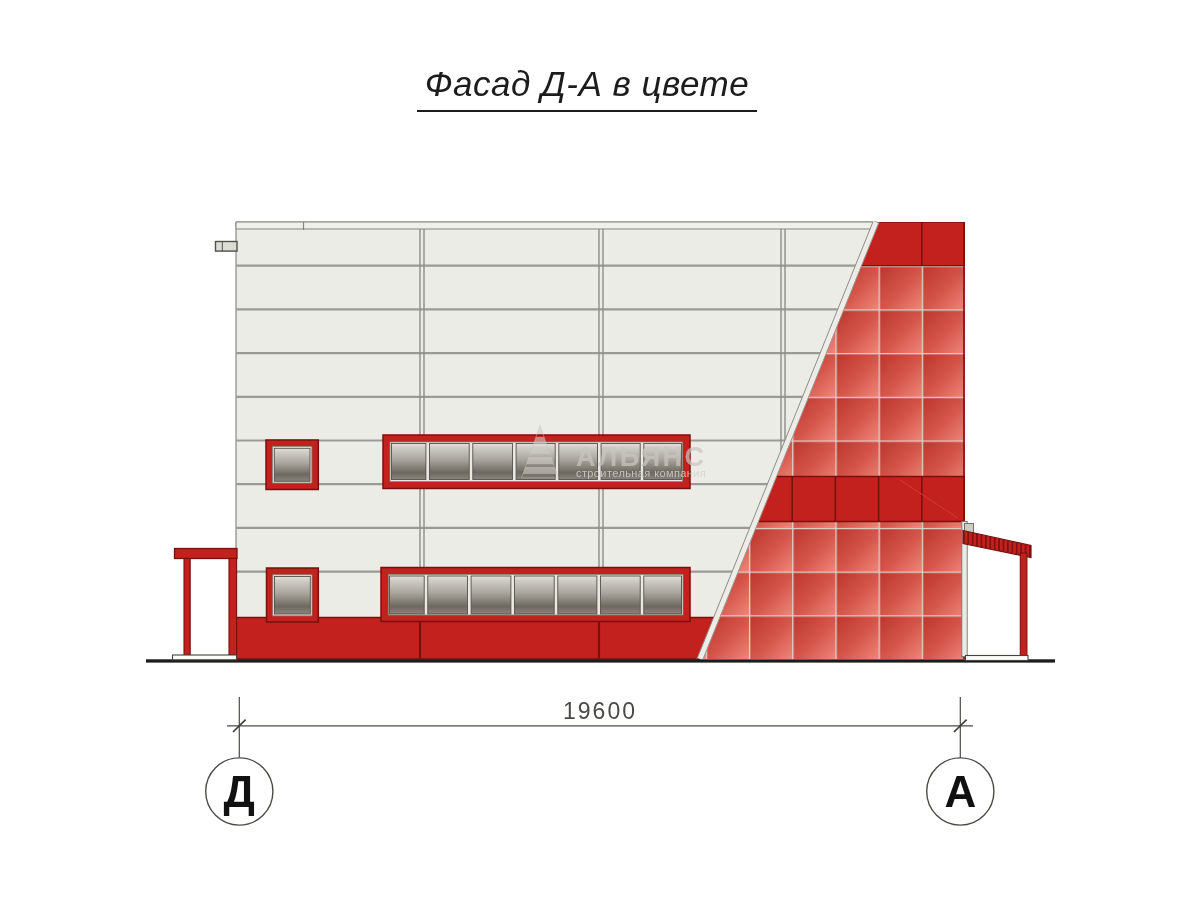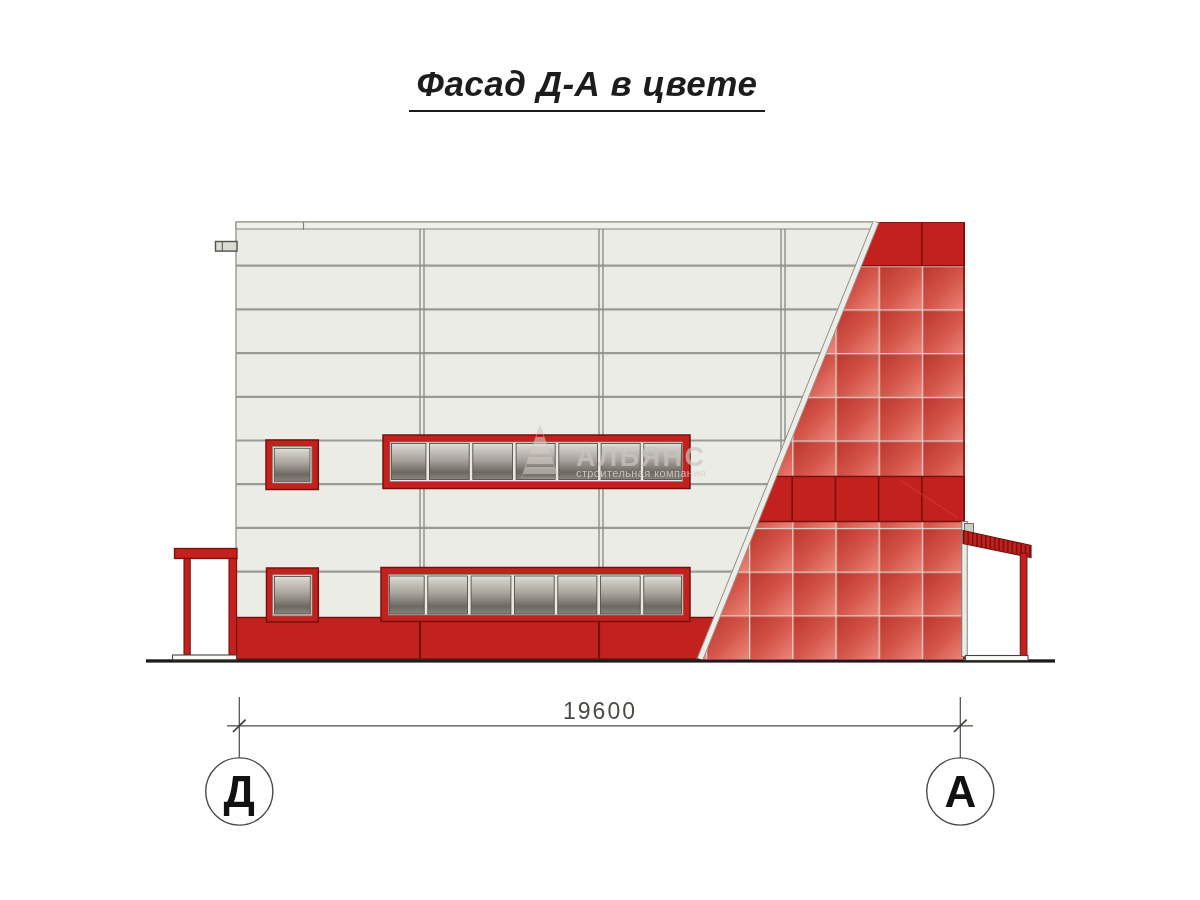--- a/index.html
+++ b/index.html
@@ -1,20 +1,20 @@
 <!DOCTYPE html>
 <html><head>
 <meta charset="utf-8">
 <style>
   html,body{margin:0;padding:0;background:#ffffff;}
   .canvas{position:relative;width:1200px;height:900px;background:#ffffff;overflow:hidden;
           font-family:"Liberation Sans",sans-serif;}
   .title-wrap{position:absolute;top:64px;left:0;width:100%;text-align:center;}
   .title{display:inline-block;transform:translateX(-13px);
-         font-size:35px;font-weight:bold;font-style:italic;color:#1c1c1c;
+         font-size:35px;font-weight:normal;font-style:italic;color:#1c1c1c;
          border-bottom:2.5px solid #1c1c1c;padding:0 8px 6px 8px;letter-spacing:.5px;}
   svg{position:absolute;left:0;top:0;}
   svg text{font-family:"Liberation Sans",sans-serif;}
   .hj{stroke:#9b9b96;stroke-width:2.2;}
   .vj{stroke:#8f8f89;stroke-width:1.4;}
   .dimline{stroke:#4b4b46;stroke-width:1.2;fill:none;}
   .tick{stroke:#3d3d38;stroke-width:1.7;}
   .axis-circle{fill:#ffffff;stroke:#4b4b46;stroke-width:1.4;}
   .axis-letter{font-size:44px;font-weight:bold;fill:#111111;}
   .dim-text{font-size:23px;fill:#4b4b46;letter-spacing:2px;}

